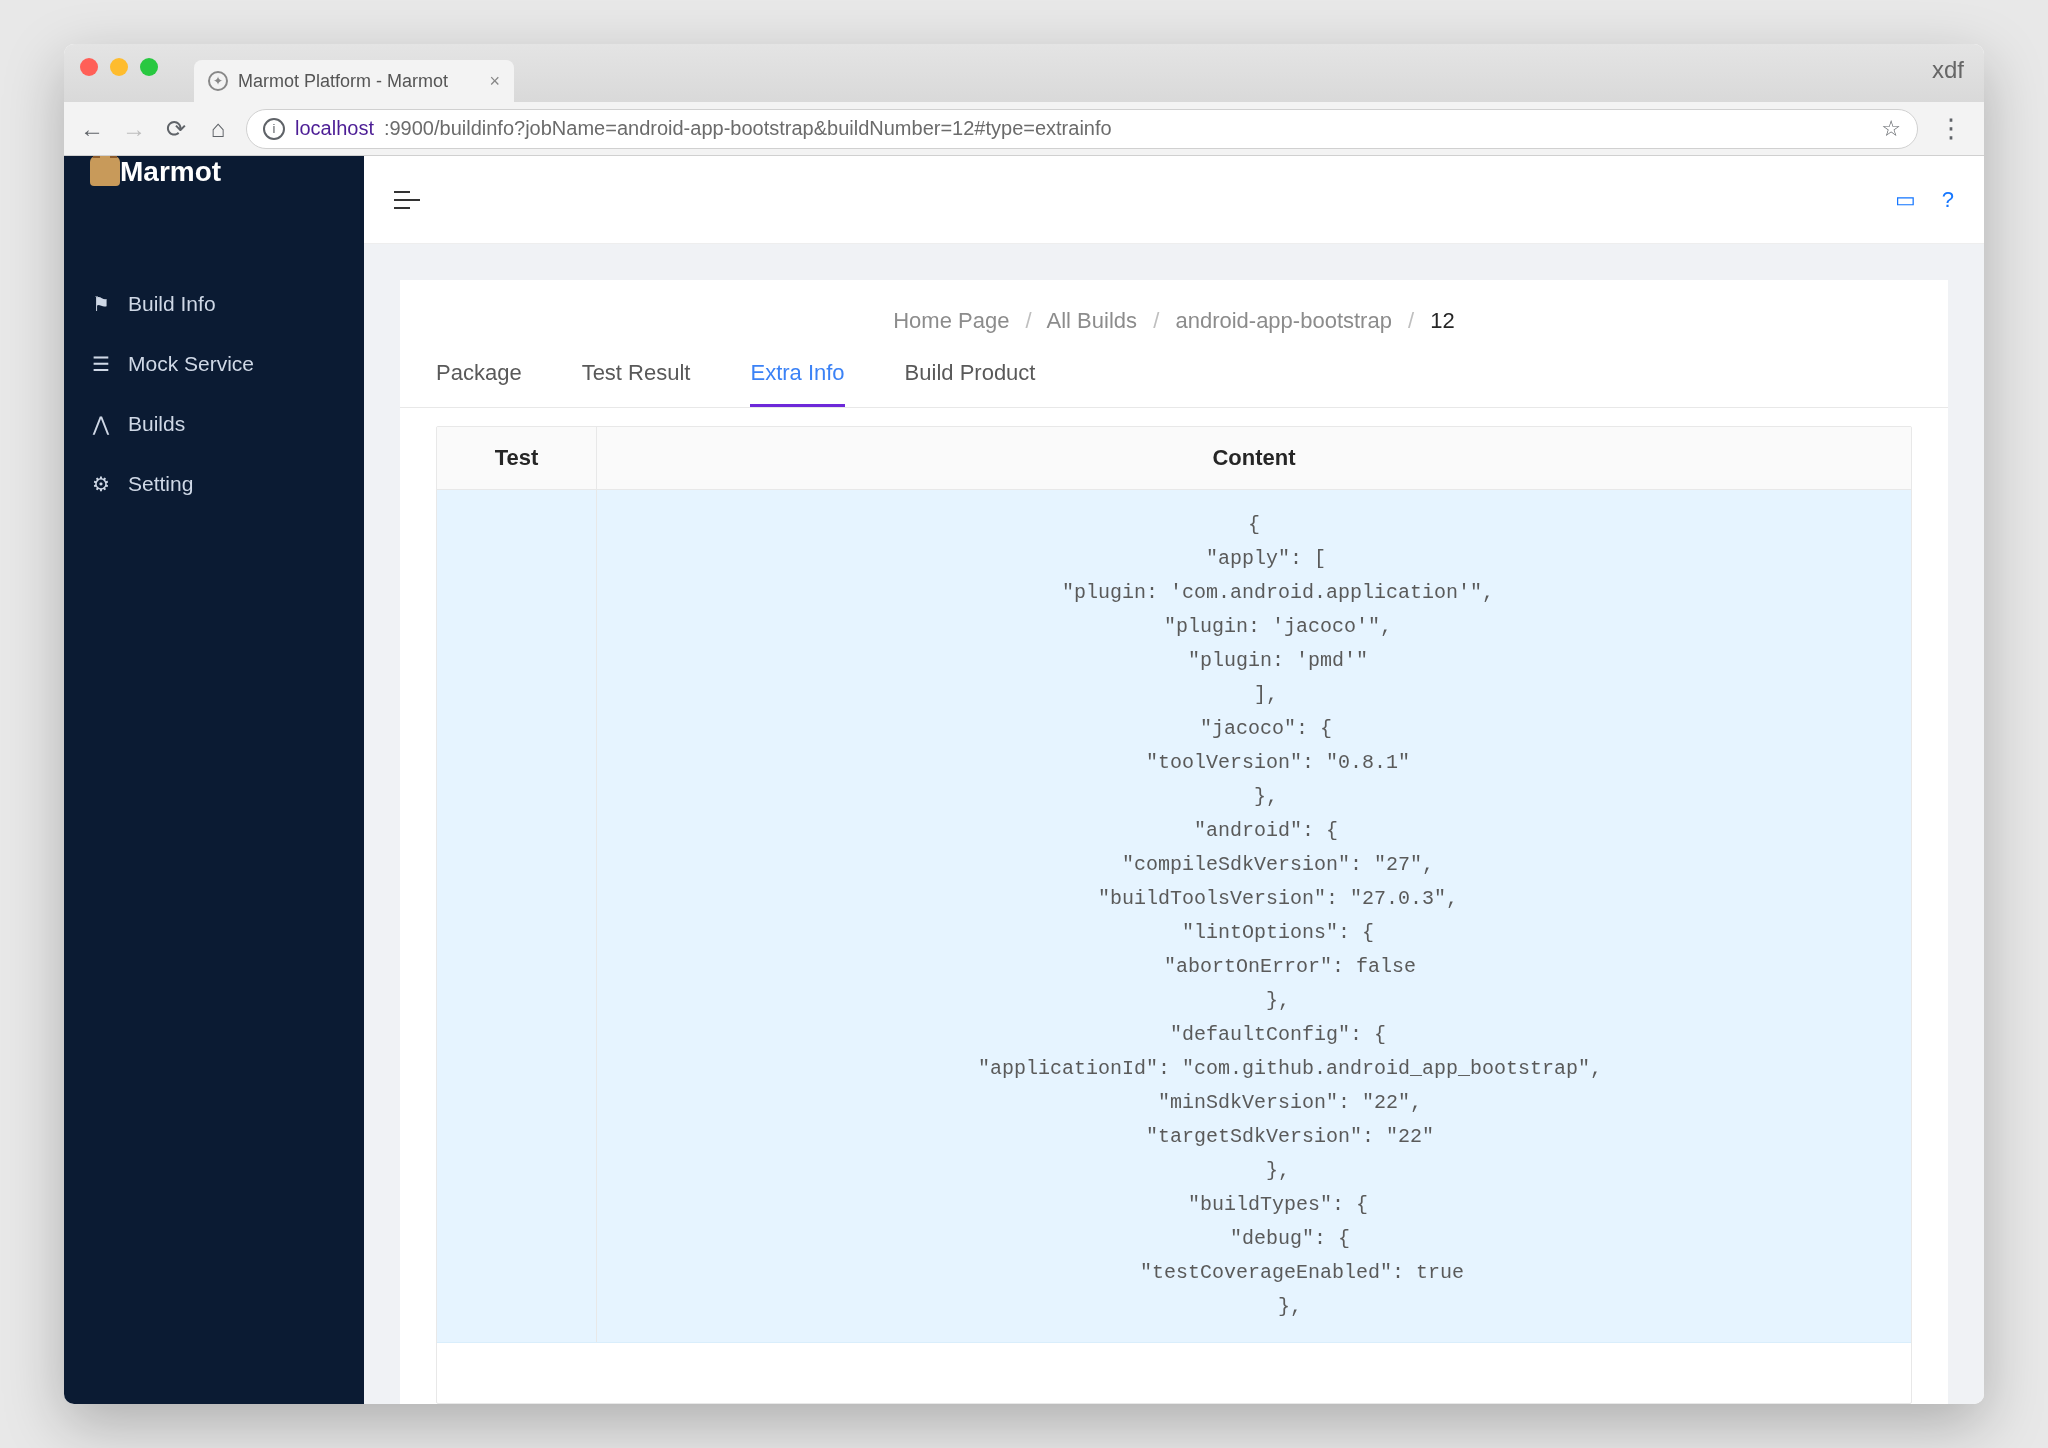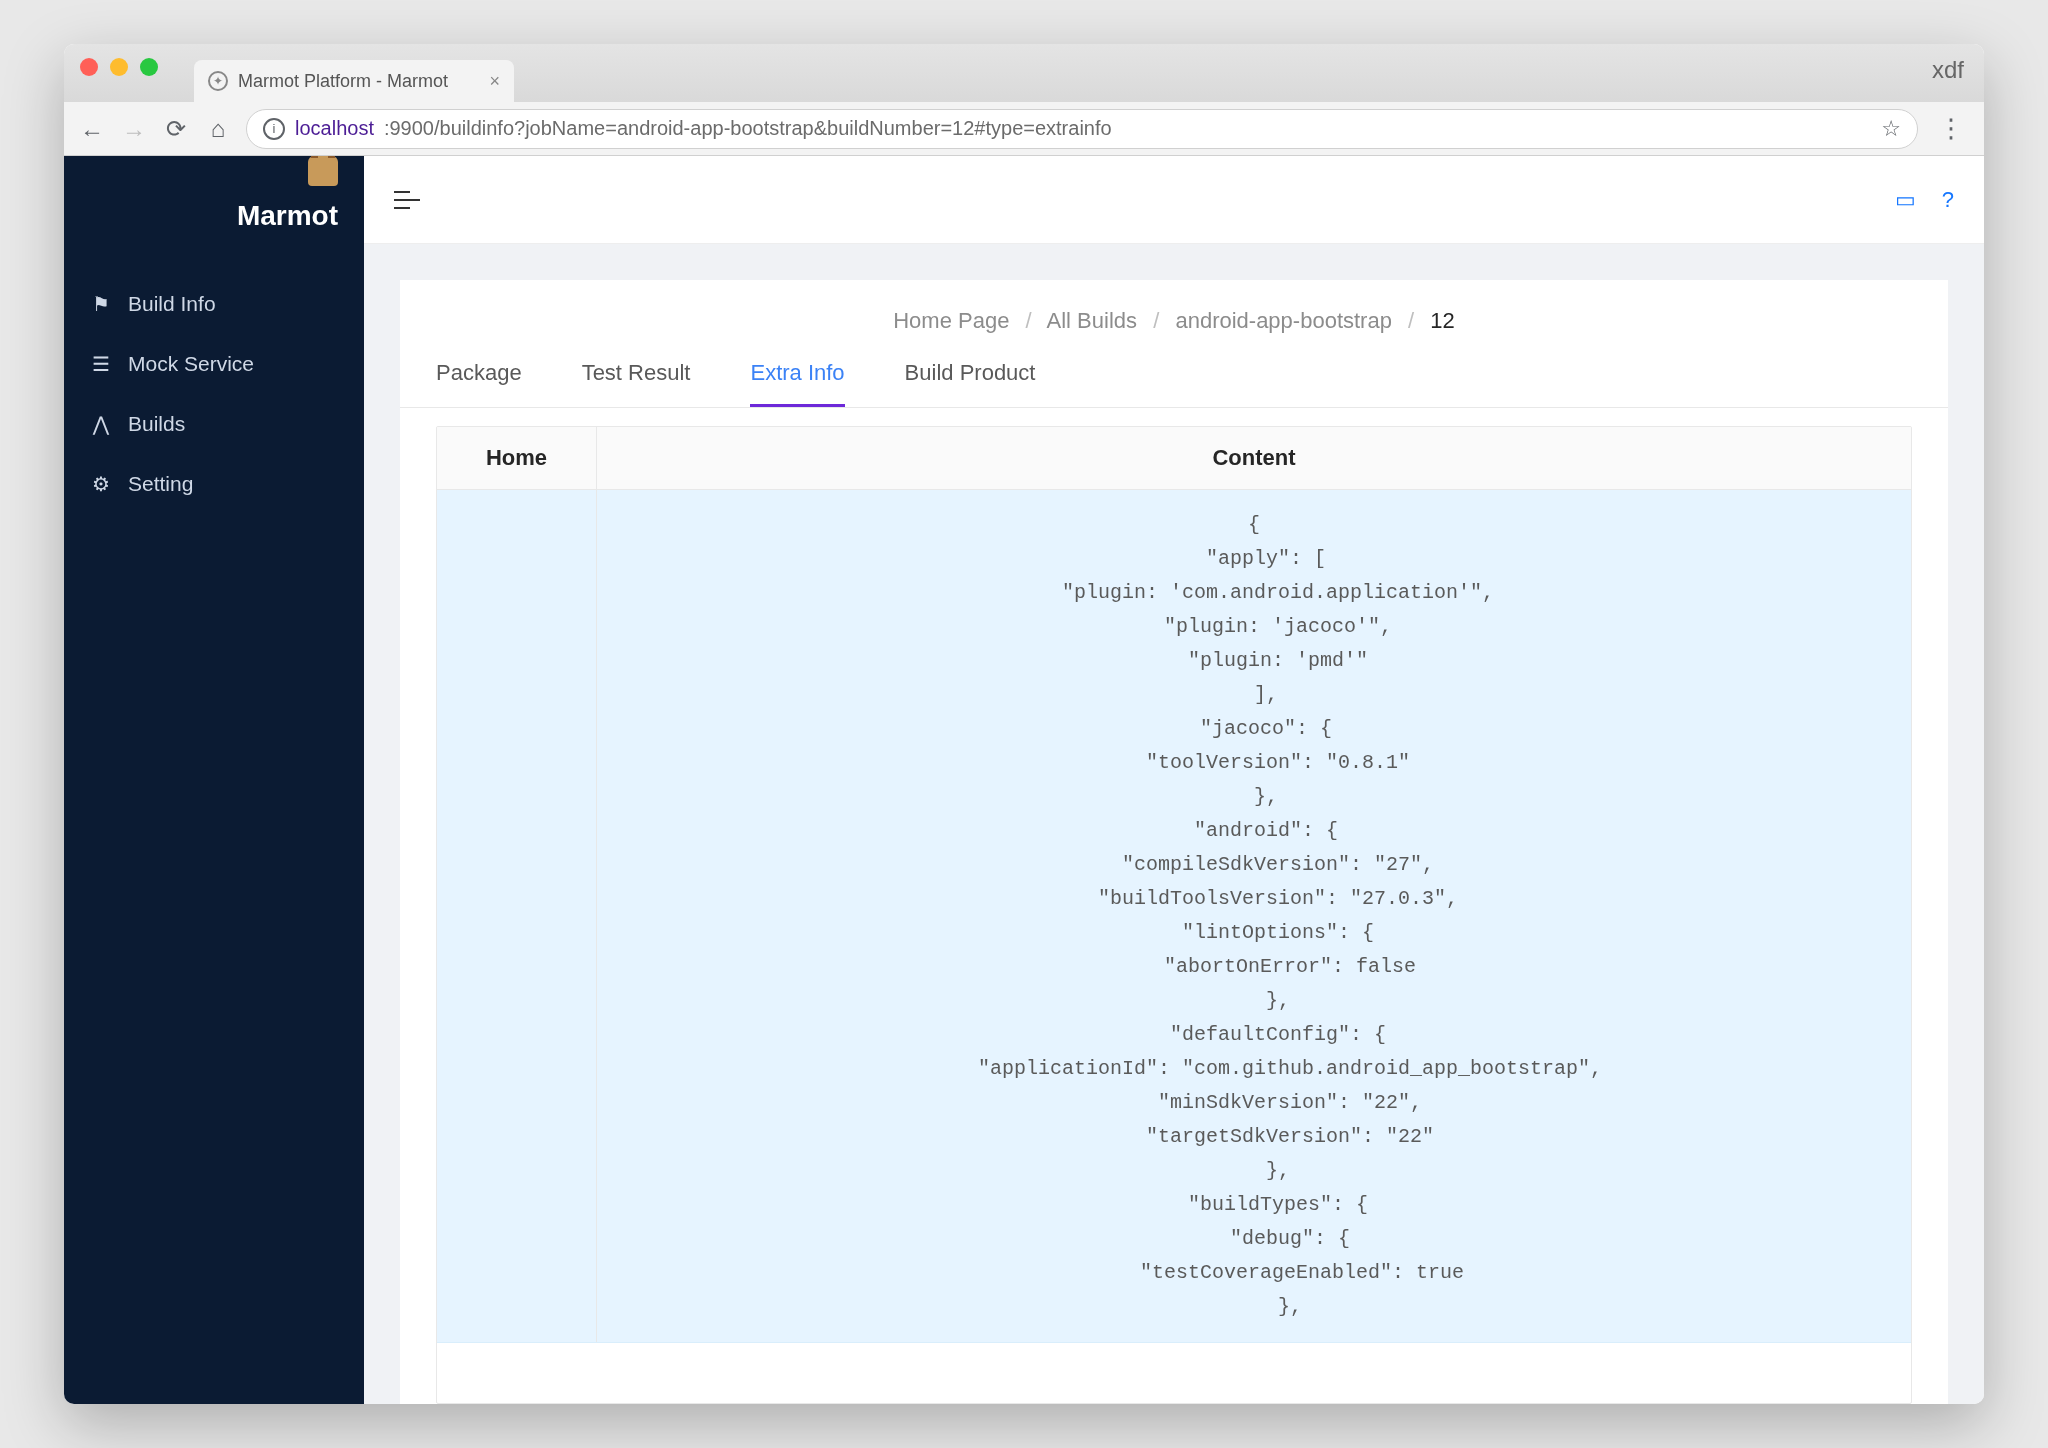--- a/index.html
+++ b/index.html
@@ -108,24 +108,23 @@
   .sidebar {
     width: 300px;
     background: #0b1b33;
     color: #d6deeb;
     display: flex;
     flex-direction: column;
   }
   .brand {
     height: 88px;
     display: flex;
-    align-items: flex-end;
+    align-items: flex-start;
     padding: 0 26px;
-    gap: 14px;
-    flex-direction: column;
+    gap: 0;
   }
   .brand-logo {
     width: 30px; height: 30px;
     background: #c89a5a;
     border-radius: 6px 6px 4px 4px;
     position: relative;
   }
   .brand-logo::before, .brand-logo::after {
     content:''; position:absolute; width:7px; height:7px; background:#8b5a2b;
     top:-5px; border-radius:3px 3px 0 0;
@@ -316,21 +315,21 @@
 
         <div class="tabs">
           <div class="tab-item">Package</div>
           <div class="tab-item">Test Result</div>
           <div class="tab-item active">Extra Info</div>
           <div class="tab-item">Build Product</div>
         </div>
 
         <div class="table-wrap">
           <div class="thead">
-            <div class="th col-name">Home</div>
+            <div class="th col-name">Test</div>
             <div class="th col-content">Content</div>
           </div>
           <div class="tbody">
             <div class="trow">
               <div class="td col-name"></div>
               <div class="td col-content code">{
   "apply": [
     "plugin: 'com.android.application'",
     "plugin: 'jacoco'",
     "plugin: 'pmd'"

